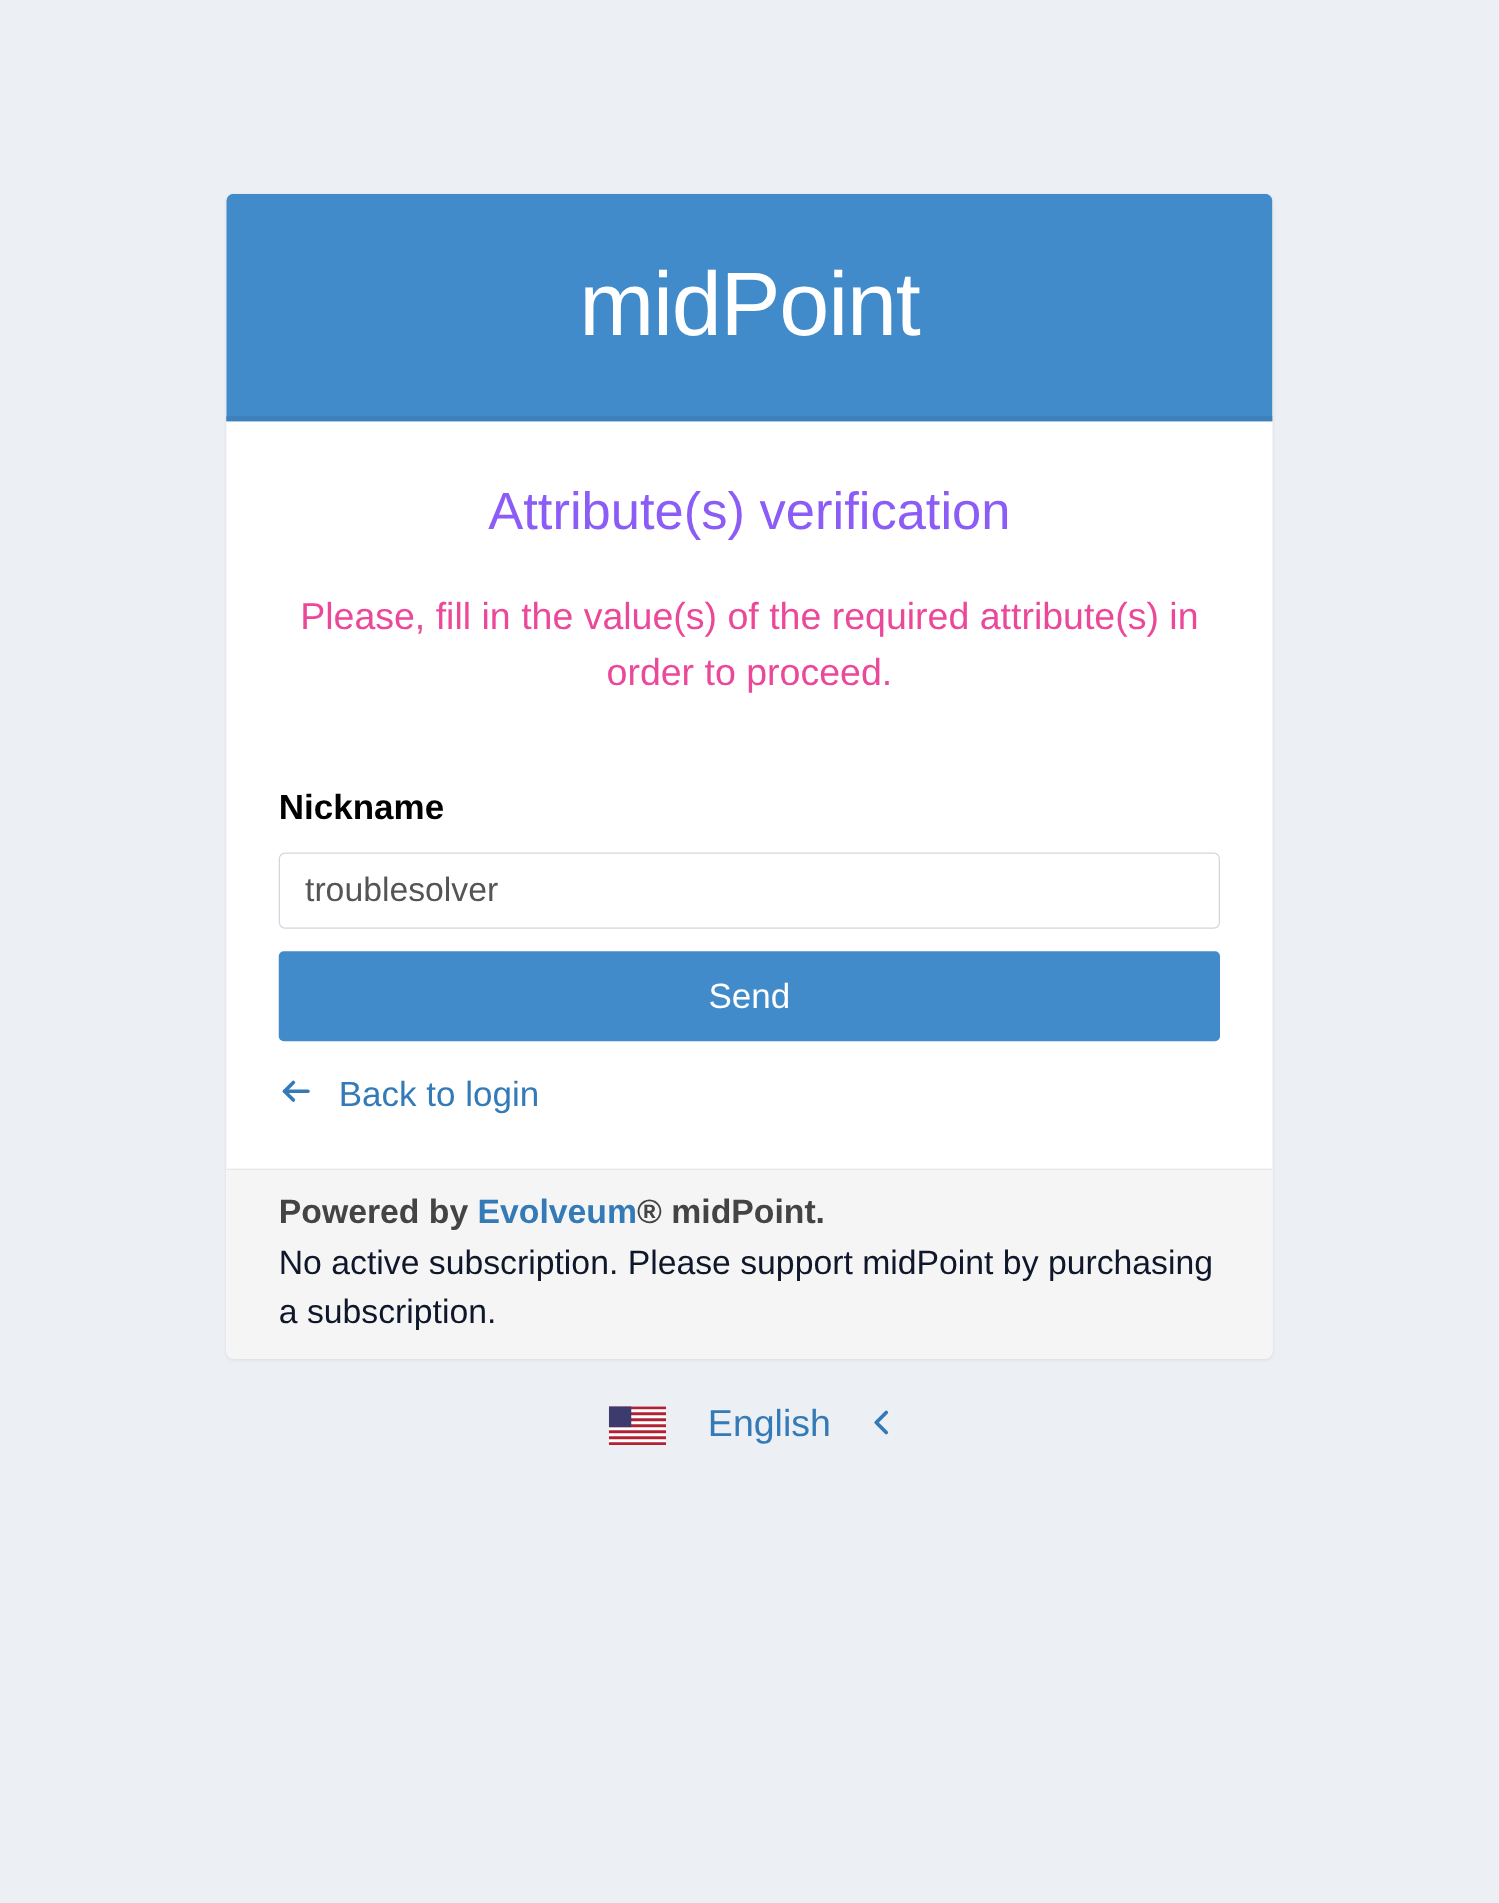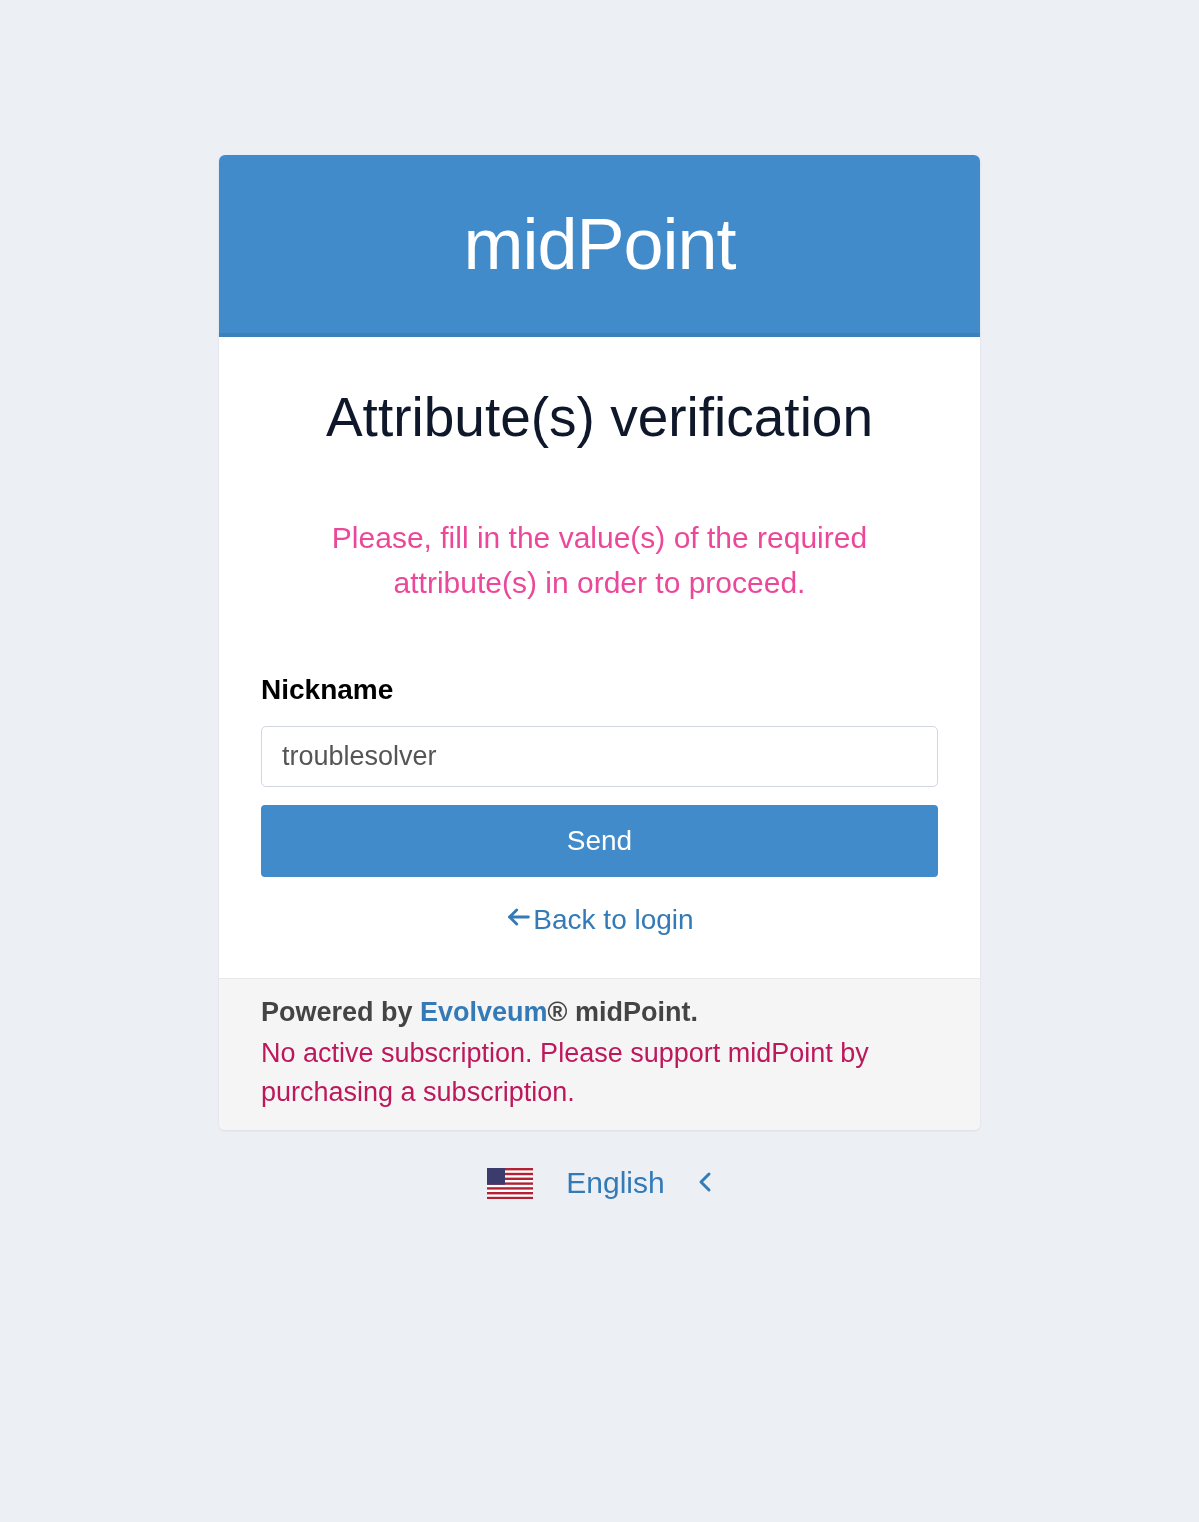--- a/index.html
+++ b/index.html
@@ -10,21 +10,21 @@
     body {
       background-color: #ecf0f5;
       font-family: 'Source Sans Pro', 'Helvetica Neue', Helvetica, Arial, sans-serif;
       min-height: 1522px;
       display: flex;
       flex-direction: column;
       align-items: center;
       padding-top: 155px;
     }
     .card {
-      width: 761px;
+      width: 837px;
       background: #ffffff;
       border-radius: 6px;
       overflow: hidden;
       box-shadow: 0 1px 3px rgba(0,0,0,0.08);
     }
     .card-header {
       background-color: #428bca;
       padding: 48px 20px;
       text-align: center;
       border-bottom: 4px solid #3d81bb;
@@ -33,24 +33,24 @@
       color: #ffffff;
       font-size: 72px;
       font-weight: 400;
       letter-spacing: -1px;
     }
     .card-body {
       padding: 48px 42px 42px 42px;
     }
     .page-title {
       text-align: center;
-      font-size: 55px;
+      font-size: 42px;
       font-weight: 400;
-      color: #0f172a;
-      margin-bottom: 66px;
+      color: #8b5cf6;
+      margin-bottom: 38px;
     }
     .page-description {
       text-align: center;
       font-size: 30px;
       color: #ec4899;
       line-height: 1.5;
       margin-bottom: 69px;
       padding: 0 4px;
     }
     .field-label {
@@ -78,21 +78,21 @@
       padding: 20px;
       font-size: 28px;
       border-radius: 4px;
       cursor: pointer;
       font-family: inherit;
       margin-bottom: 26px;
     }
     .back-link {
       display: flex;
       align-items: center;
-      justify-content: center;
+      gap: 20px;
       font-size: 28px;
       color: #337ab7;
       text-decoration: none;
       cursor: pointer;
     }
     .arrow-left {
       display: inline-block;
       font-size: 30px;
       line-height: 1;
     }
@@ -107,21 +107,21 @@
       color: #444444;
       margin-bottom: 6px;
     }
     .powered-by .evolveum-link {
       color: #337ab7;
       font-weight: 700;
       cursor: pointer;
     }
     .subscription-text {
       font-size: 27px;
-      color: #be185d;
+      color: #0f172a;
       line-height: 1.45;
     }
     .language-selector {
       margin-top: 36px;
       display: flex;
       align-items: center;
       gap: 33px;
       cursor: pointer;
     }
     .flag {

